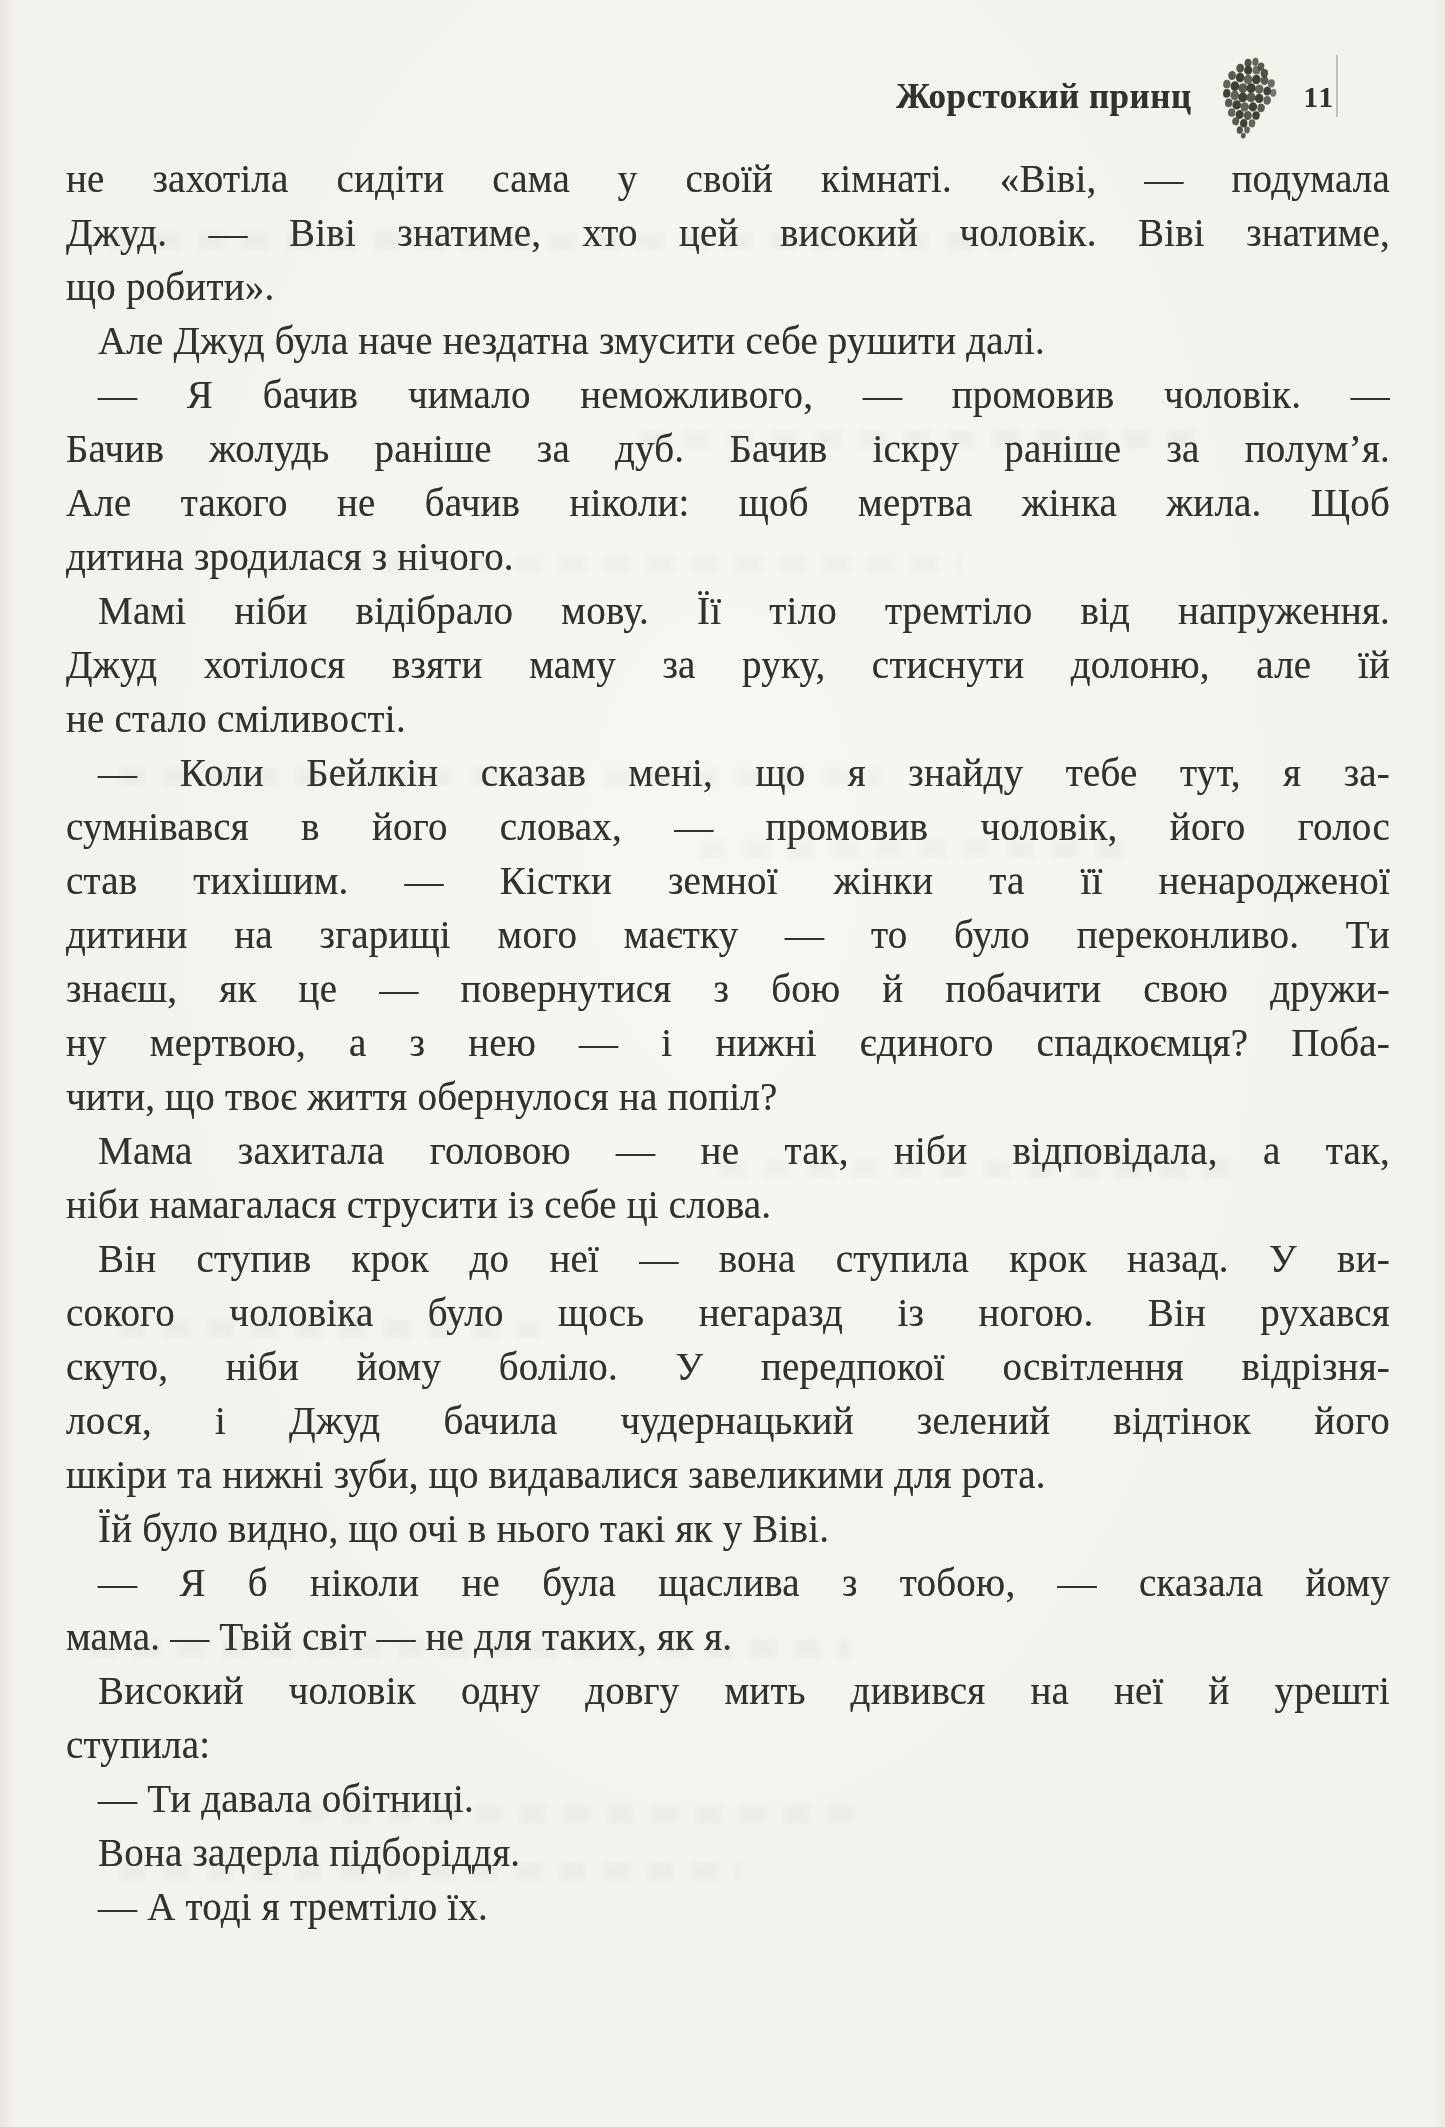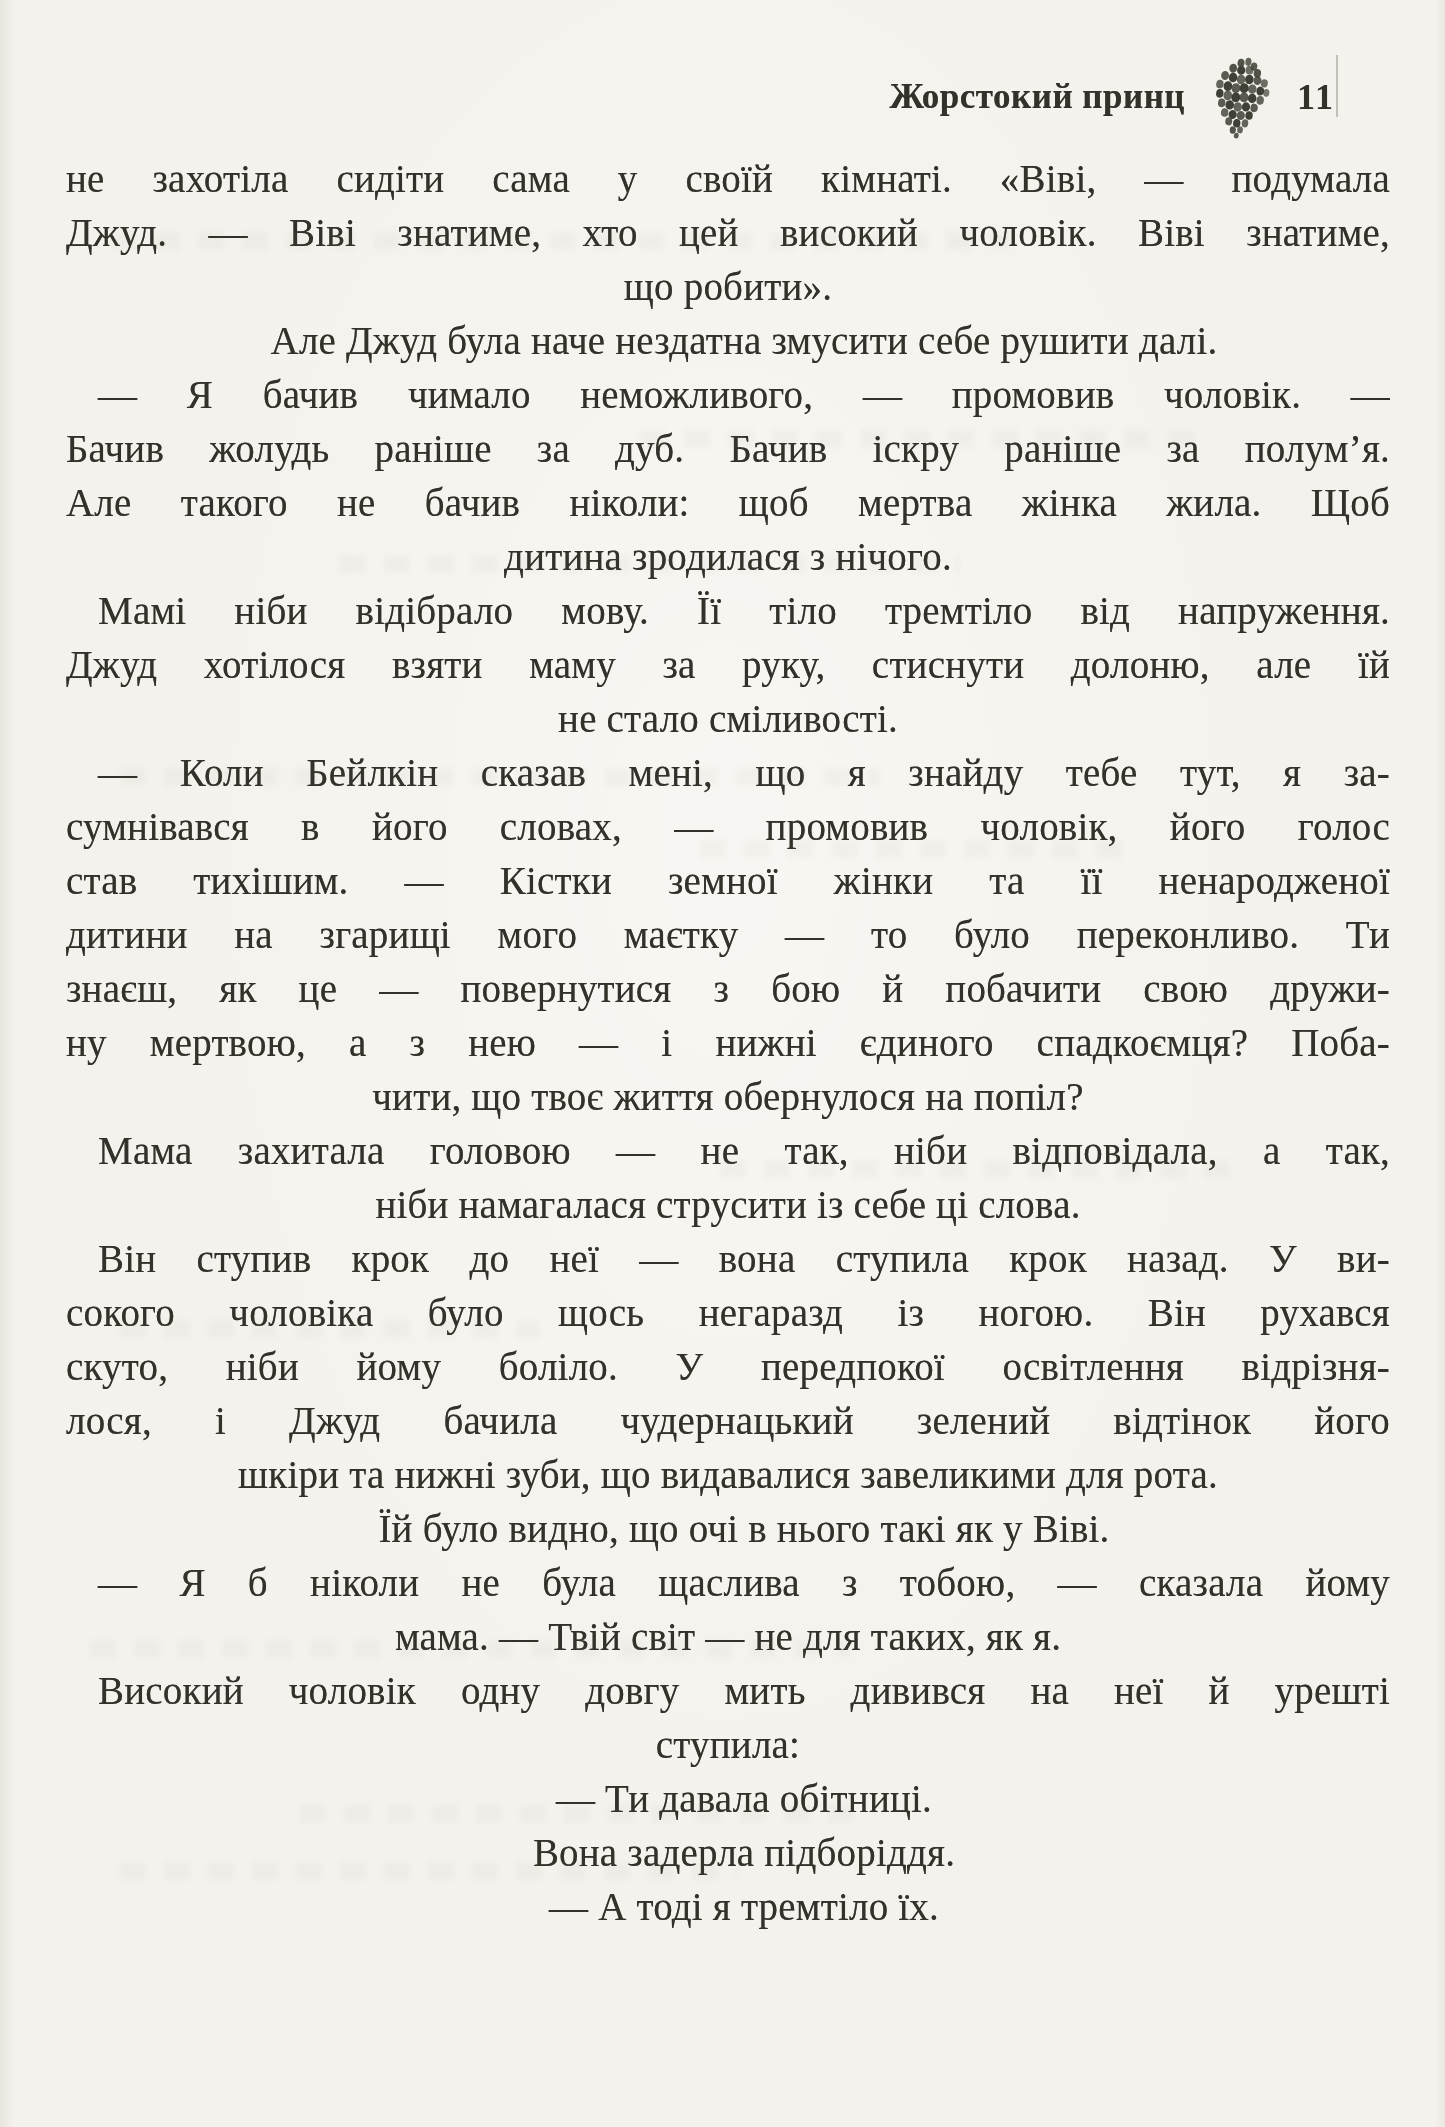--- a/index.html
+++ b/index.html
@@ -42,38 +42,38 @@
     white-space: nowrap;
     text-shadow: 0 0 0.5px rgba(40,40,30,0.55);
   }
   .ornament {
     display: inline-block;
     width: 64px;
     height: 84px;
     line-height: 0;
   }
   .page-number {
-    font-size: 36px;
+    font-size: 29px;
     font-weight: 700;
     letter-spacing: 2px;
     text-shadow: 0 0 0.5px rgba(40,40,30,0.55);
   }
   
   .body-text {
     position: absolute;
     left: 66px;
     top: 152px;
     width: 1324px;
   }
   .line {
     height: 54px;
     line-height: 54px;
     font-size: 39px;
     letter-spacing: 0.2px;
-    text-align: center;
+    text-align: left;
     text-shadow: 0 0 0.6px rgba(40,40,30,0.6);
   }
   .line.justify {
     text-align: justify;
     text-align-last: justify;
   }
   .line.indent {
     padding-left: 32px;
   }
   .line.indent.justify {

